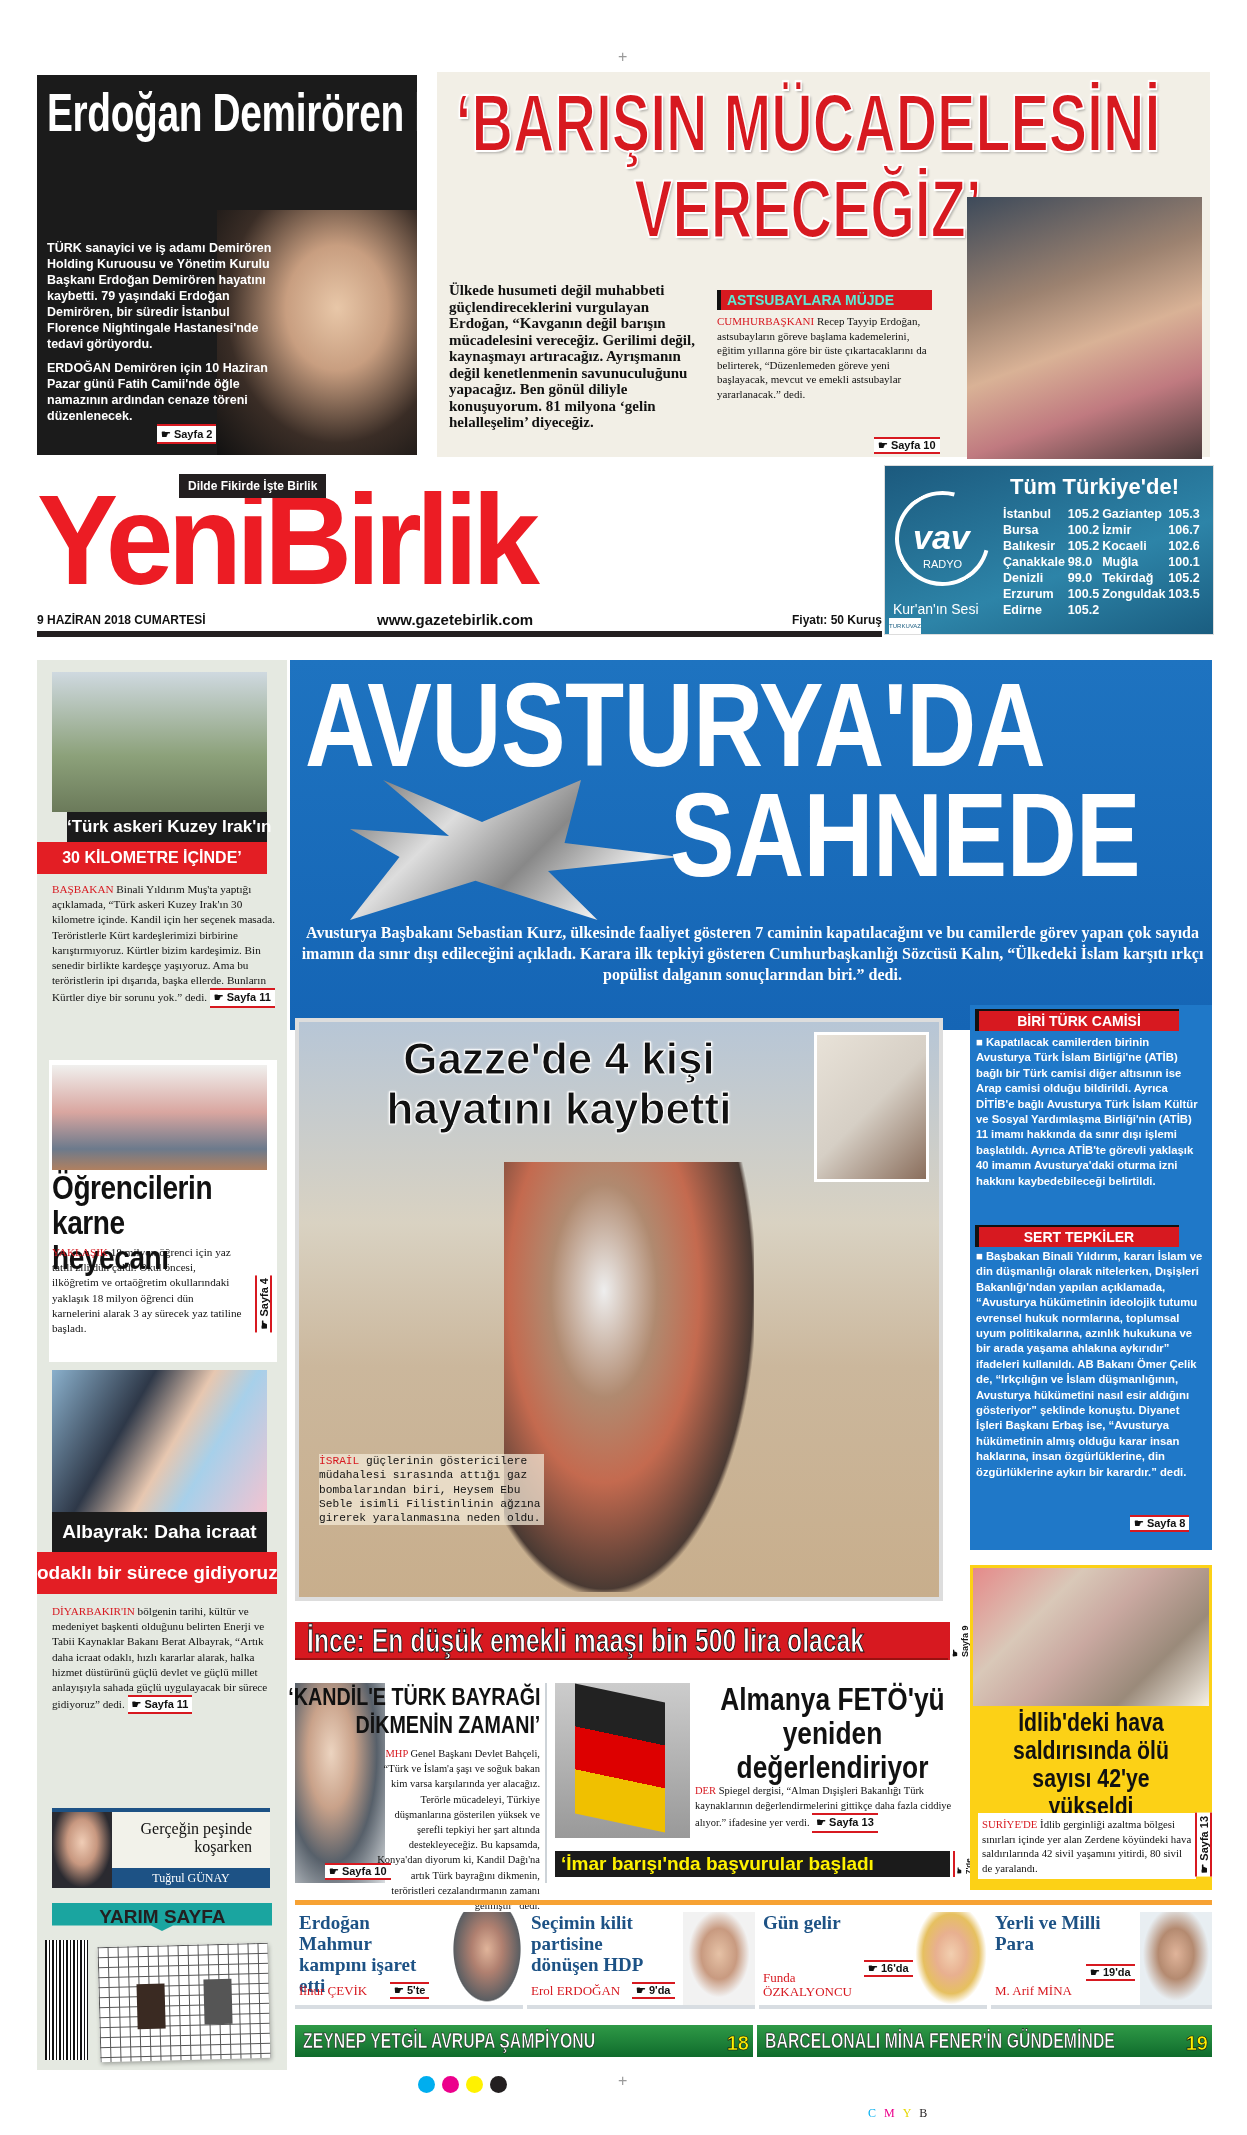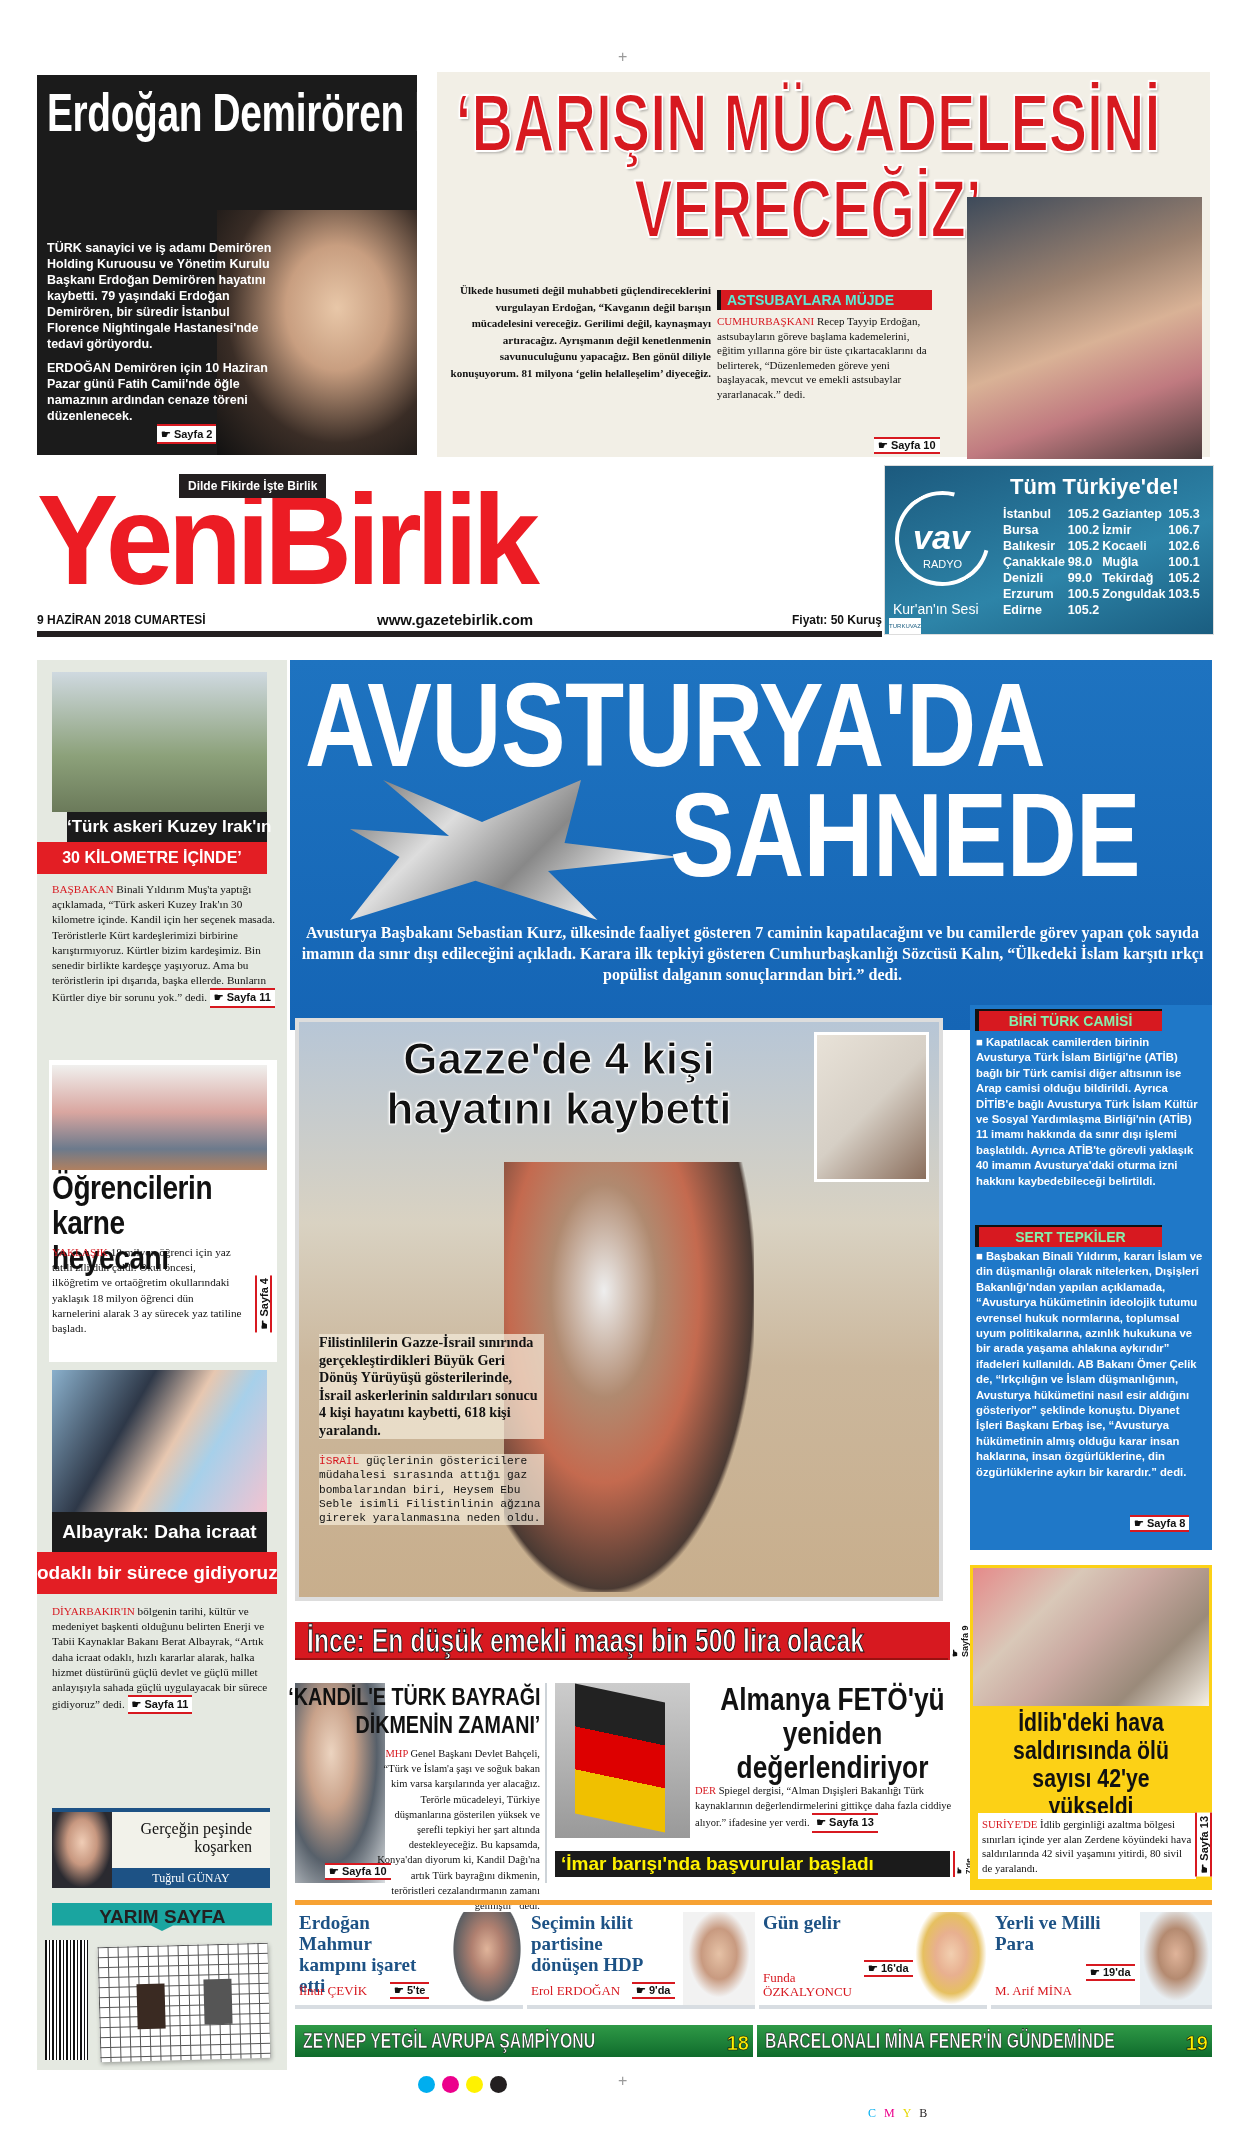--- a/index.html
+++ b/index.html
@@ -14,21 +14,21 @@
 .crosshair{position:absolute;color:#999;font-size:16px}
 
 #demiroren{left:37px;top:75px;width:380px;height:380px;background:#1b1b1b;color:#fff}
 #demiroren .hl{font-size:54px;line-height:58px;text-align:center;transform:scaleX(.72);transform-origin:center;white-space:nowrap;margin:8px -60px 0}
 #demiroren .photo{position:absolute;right:0;top:135px;width:200px;height:245px;background:radial-gradient(ellipse at 60% 40%,#e8c7a8 0,#c89e80 30%,#3a2d26 65%,#111 100%)}
 #demiroren .txt{position:absolute;left:10px;top:165px;width:230px;font-size:12.5px;line-height:16px;font-weight:bold;z-index:2}
 
 #barisin{left:437px;top:72px;width:773px;height:385px;background:#f2efe6}
 #barisin .hl{position:absolute;left:0;top:8px;width:773px;text-align:center;font-size:82px;line-height:86px;color:#d71920;font-weight:bold;-webkit-text-stroke:2px #fff;text-shadow:0 0 4px #fff,2px 2px 3px rgba(0,0,0,.35);transform:scaleX(.7);transform-origin:left top;width:1104px;white-space:nowrap}
 #barisin .photo{position:absolute;left:530px;top:125px;width:235px;height:262px;background:linear-gradient(160deg,#3d4a5a 0,#9c8270 35%,#d9b296 55%,#c07a80 75%,#4a3a3a 100%)}
-#barisin .lead{position:absolute;left:12px;top:210px;width:262px;text-align:right;font-family:"Liberation Serif",serif;font-weight:bold;font-size:11px;line-height:16.5px}
+#barisin .lead{position:absolute;left:12px;top:210px;width:262px;text-align:left;font-family:"Liberation Serif",serif;font-weight:bold;font-size:15px;line-height:16.5px}
 #barisin .box{position:absolute;left:280px;top:218px;width:215px}
 #barisin .box .tag{background:#d71920;color:#5eead4;font-weight:bold;font-size:14px;padding:2px 6px;border-left:4px solid #111}
 #barisin .box .body{font-family:"Liberation Serif",serif;font-size:11px;line-height:14.5px;margin-top:4px}
 
 #mast{left:37px;top:465px;width:845px;height:175px}
 #logo{position:absolute;left:0;top:0;font-size:128px;line-height:150px;color:#ec1c24;font-weight:bold;letter-spacing:-6px;transform:scaleX(.95);transform-origin:left}
 #slogan{position:absolute;left:142px;top:9px;background:#231f20;color:#fff;font-size:12px;font-weight:bold;padding:5px 9px}
 #mastline{position:absolute;left:0;top:148px;width:845px;font-size:12px;font-weight:bold}
 #mastline .date{position:absolute;left:0;top:0}
 #mastline .web{position:absolute;left:340px;top:-2px;font-size:15px}
@@ -51,21 +51,21 @@
 .tag-red{position:absolute;background:#e31e24;color:#fff;font-weight:bold;text-align:center;white-space:nowrap}
 .lc-body{position:absolute;left:15px;width:225px;font-family:"Liberation Serif",serif;font-size:11.2px;line-height:15.2px}
 
 #avus{left:290px;top:660px;width:922px;height:370px;background:linear-gradient(180deg,#1e73c0,#1565b5);color:#fff}
 #avus .hl1{position:absolute;left:15px;top:5px;font-size:118px;font-weight:bold;line-height:120px;transform:scaleX(.82);transform-origin:left;white-space:nowrap}
 #avus .hl2{position:absolute;left:380px;top:115px;font-size:118px;font-weight:bold;line-height:120px;transform:scaleX(.82);transform-origin:left;white-space:nowrap}
 #avus .cross{position:absolute;left:60px;top:120px;width:330px;height:140px;background:linear-gradient(135deg,#666,#ddd 30%,#888 55%,#eee 80%,#777);clip-path:polygon(10% 0,40% 30%,70% 0,65% 45%,100% 55%,60% 65%,75% 100%,38% 72%,0 100%,15% 55%,0 35%,30% 40%)}
 #avus .lead{position:absolute;left:10px;top:262px;width:905px;text-align:center;font-family:"Liberation Serif",serif;font-weight:bold;font-size:16px;line-height:21px}
 
 #bluepanel{left:970px;top:1005px;width:242px;height:545px;background:#1f78c8;color:#fff}
-.bp-tag{position:absolute;left:5px;width:187px;background:#d71920;color:#86efac;font-weight:bold;font-size:14px;text-align:center;padding:2px 0;border-left:4px solid #111;border-top:2px solid #111}
+.bp-tag{position:absolute;left:5px;width:204px;background:#d71920;color:#ffffff;font-weight:bold;font-size:14px;text-align:center;padding:2px 0;border-left:4px solid #111;border-top:2px solid #111}
 .bp-body{position:absolute;left:6px;width:230px;font-size:11.3px;line-height:15.4px;font-weight:bold}
 
 #gazze{left:295px;top:1018px;width:648px;height:583px;border:4px solid #ddd;background:linear-gradient(180deg,#b7c6d6 0,#d9d2c2 35%,#cbb79c 60%,#c8ae8c 100%)}
 #gazze .hl{position:absolute;left:25px;top:12px;font-size:44px;line-height:50px;font-weight:bold;color:#111;text-align:center;width:470px;-webkit-text-stroke:1px #fff;text-shadow:0 0 3px #fff,0 0 3px #fff}
 #gazze .inset{position:absolute;right:10px;top:10px;width:115px;height:150px;border:3px solid #fff;background:linear-gradient(135deg,#e8e2d8,#d6cfc5 50%,#8a6e5c)}
 #gazze .man{position:absolute;left:205px;top:140px;width:250px;height:430px;background:radial-gradient(ellipse at 40% 30%,#eee 0,#b08a70 25%,#c46a4f 45%,#4a3a33 70%,transparent 72%)}
 #gazze .cap{position:absolute;left:20px;top:312px;width:225px;font-family:"Liberation Serif",serif;font-weight:bold;font-size:14.2px;line-height:17.5px;background:rgba(245,236,220,.7)}
 #gazze .cap2{position:absolute;left:20px;top:432px;width:225px;font-family:Liberation Mono, monospace;font-size:11.2px;line-height:14.3px;background:rgba(245,236,220,.7)}
 
 #ince{left:295px;top:1622px;width:670px;height:38px;background:#d71920;color:#fff;font-weight:bold;font-size:33px;line-height:38px;white-space:nowrap;-webkit-text-stroke:1px #111;padding-left:12px;border-bottom:2px solid #911}
@@ -230,21 +230,20 @@
   <div class="bp-body" style="top:30px">■ Kapatılacak camilerden birinin Avusturya Türk İslam Birliği'ne (ATİB) bağlı bir Türk camisi diğer altısının ise Arap camisi olduğu bildirildi. Ayrıca DİTİB'e bağlı Avusturya Türk İslam Kültür ve Sosyal Yardımlaşma Birliği'nin (ATİB) 11 imamı hakkında da sınır dışı işlemi başlatıldı. Ayrıca ATİB'te görevli yaklaşık 40 imamın Avusturya'daki oturma izni hakkını kaybedebileceği belirtildi.</div>
   <div class="bp-tag" style="top:220px">SERT TEPKİLER</div>
   <div class="bp-body" style="top:244px">■ Başbakan Binali Yıldırım, kararı İslam ve din düşmanlığı olarak nitelerken, Dışişleri Bakanlığı'ndan yapılan açıklamada, “Avusturya hükümetinin ideolojik tutumu evrensel hukuk normlarına, toplumsal uyum politikalarına, azınlık hukukuna ve bir arada yaşama ahlakına aykırıdır” ifadeleri kullanıldı. AB Bakanı Ömer Çelik de, “Irkçılığın ve İslam düşmanlığının, Avusturya hükümetini nasıl esir aldığını gösteriyor” şeklinde konuştu. Diyanet İşleri Başkanı Erbaş ise, “Avusturya hükümetinin almış olduğu karar insan haklarına, insan özgürlüklerine, din özgürlüklerine aykırı bir karardır.” dedi.</div>
   <span class="sayfa abs" style="left:160px;top:510px">☛ Sayfa 8</span>
 </div>
 
 <div id="gazze" class="abs">
   <div class="man"></div>
   <div class="inset"></div>
   <div class="hl">Gazze'de 4 kişi hayatını kaybetti</div>
-  <div class="cap">Filistinlilerin Gazze-İsrail sınırında gerçekleştirdikleri Büyük Geri Dönüş Yürüyüşü gösterilerinde, İsrail askerlerinin saldırıları sonucu 4 kişi hayatını kaybetti, 618 kişi yaralandı.</div>
   <div class="cap2"><span class="red">İSRAİL</span><span> güçlerinin göstericilere müdahalesi sırasında attığı gaz bombalarından biri, Heysem Ebu Seble isimli Filistinlinin ağzına girerek yaralanmasına neden oldu.</span></div>
 </div>
 
 <div id="ince" class="abs">
   <span class="t">İnce: En düşük emekli maaşı bin 500 lira olacak</span>
 </div>
 <div class="sayfa-v" style="left:948px;top:1622px;height:38px;font-size:9px">☛ Sayfa 9</div>
 
 <div id="kandil" class="abs">
   <div class="photo"></div>

